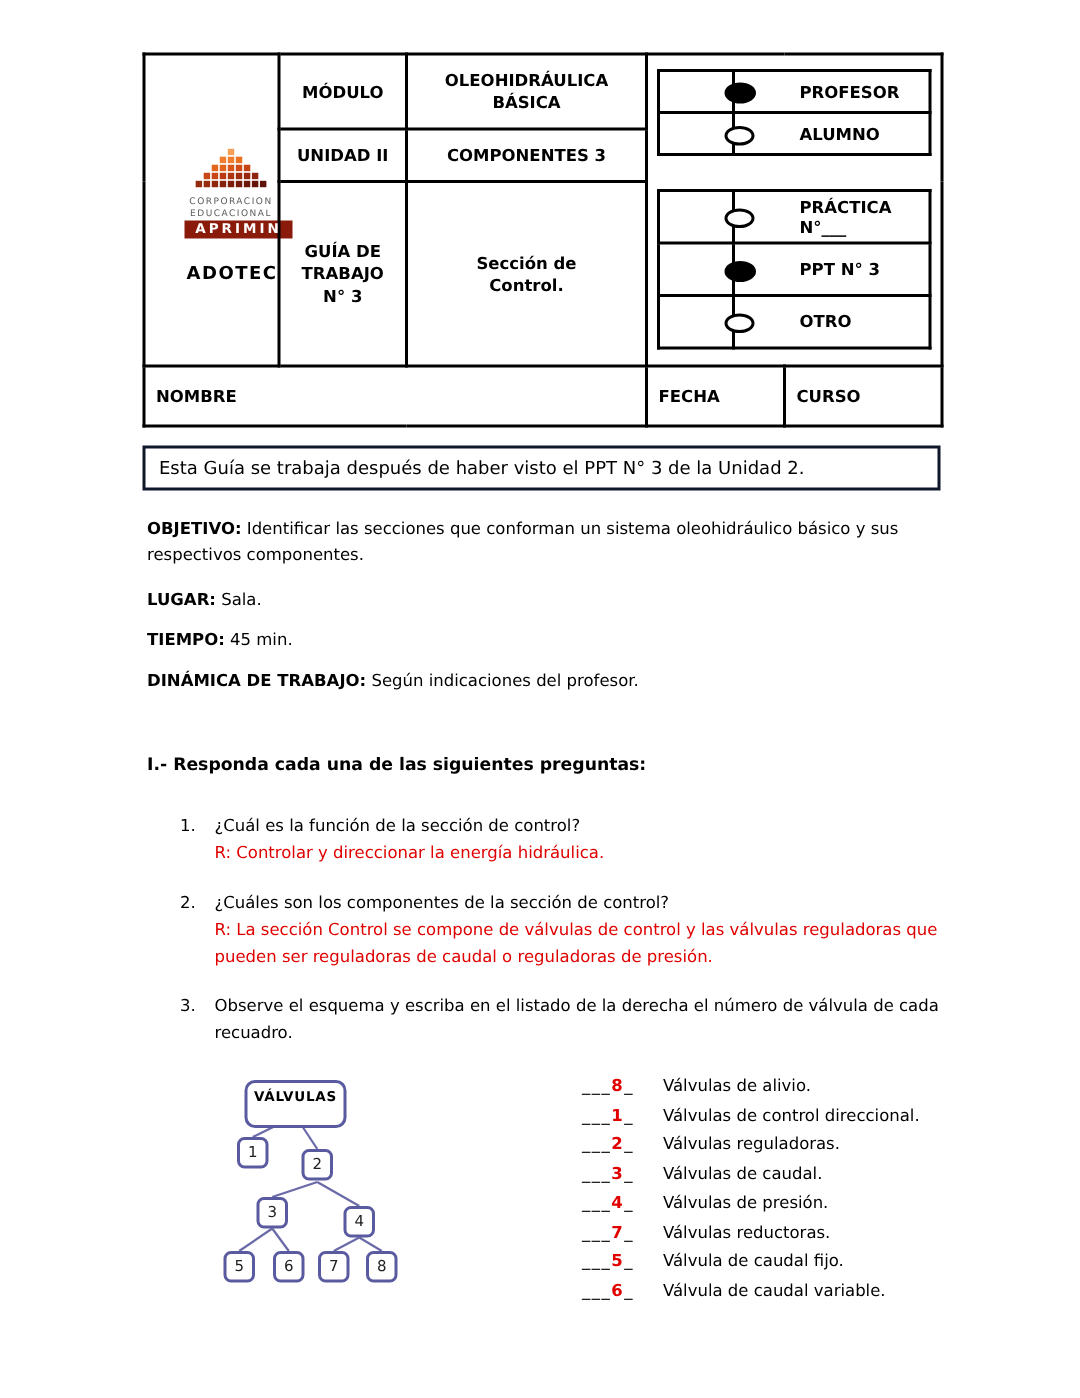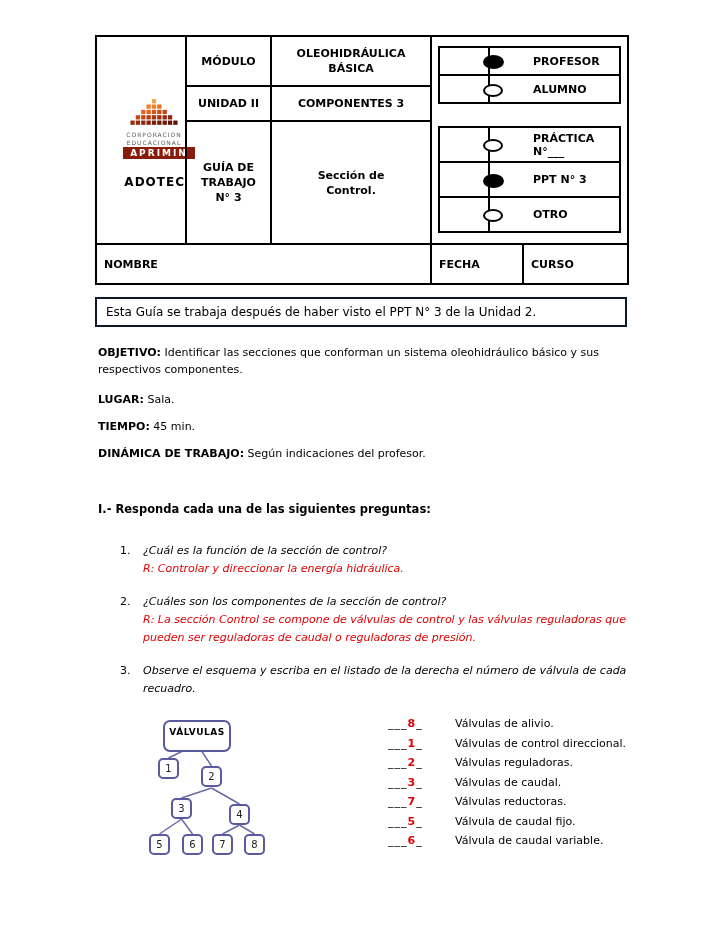--- a/index.html
+++ b/index.html
@@ -40,38 +40,38 @@
 
   
   .content { position:absolute; left:98px; top:344px; width:545px; font-size:11px; line-height:17px; }
   .bold { font-weight:bold; }
   .info-p { margin-bottom:10px; }
   .info-objective { margin-bottom:13px; }
   .section-title { font-weight:bold; font-size:11.5px; margin-top:39px; margin-bottom:24px; }
 
   .q { display:flex; margin-bottom:15px; }
   .qnum { width:23px; flex:none; margin-left:22px; }
-  .qbody { width:490px; line-height:18px;font-style:italic; }
+  .qbody { width:490px; line-height:18px; }
   .answer { color:#e00000; }
 
   
   .bottom-area { display:flex; margin-top:16px; }
   .diagram { position:relative; width:150px; height:160px; margin-left:45px; flex:none; }
   .diagram svg.lines { position:absolute; left:0; top:0; }
   .droot { position:absolute; left:20px; top:6px; width:68px; height:32px; border:2px solid #5a5aa0; border-radius:7px; background:#fff;
            font-size:9px; font-weight:bold; text-align:center; line-height:21px; letter-spacing:0.5px; }
   .dnode { position:absolute; width:21px; height:21px; border:2px solid #5a5aa0; border-radius:5px; background:#fff;
            font-size:10px; text-align:center; line-height:18px; color:#222; }
   .n1{left:15px;top:44px;} .n2{left:58px;top:52px;} .n3{left:28px;top:84px;} .n4{left:86px;top:90px;}
   .n5{left:6px;top:120px;} .n6{left:39px;top:120px;} .n7{left:69px;top:120px;} .n8{left:101px;top:120px;}
 
   .valve-list { margin-left:95px; font-size:11px; line-height:19.5px; white-space:nowrap; }
   .valve-row .blankgrp { display:inline-block; width:46px; letter-spacing:1px; }
   .valve-row .vnum { color:#e00000; font-weight:bold; }
-  .valve-row .vlabel { margin-left:21px; }
+  .valve-row .vlabel { margin-left:8px; }
 </style>
 </head>
 <body>
 
 <div class="page">
 
   <table class="header-table">
     <colgroup>
         <col style="width:90px">
         <col style="width:85px">
@@ -223,20 +223,21 @@
         <div class="dnode n6">6</div>
         <div class="dnode n7">7</div>
         <div class="dnode n8">8</div>
       </div>
 
       <div class="valve-list">
         <div class="valve-row"><span class="blankgrp"><span>___</span><span class="vnum">8</span><span>_</span></span><span class="vlabel">Válvulas de alivio.</span></div>
         <div class="valve-row"><span class="blankgrp"><span>___</span><span class="vnum">1</span><span>_</span></span><span class="vlabel">Válvulas de control direccional.</span></div>
         <div class="valve-row"><span class="blankgrp"><span>___</span><span class="vnum">2</span><span>_</span></span><span class="vlabel">Válvulas reguladoras.</span></div>
         <div class="valve-row"><span class="blankgrp"><span>___</span><span class="vnum">3</span><span>_</span></span><span class="vlabel">Válvulas de caudal.</span></div>
+        <div class="valve-row"><span class="blankgrp"><span>___</span><span class="vnum">4</span><span>_</span></span><span class="vlabel">Válvulas de presión.</span></div>
         <div class="valve-row"><span class="blankgrp"><span>___</span><span class="vnum">7</span><span>_</span></span><span class="vlabel">Válvulas reductoras.</span></div>
         <div class="valve-row"><span class="blankgrp"><span>___</span><span class="vnum">5</span><span>_</span></span><span class="vlabel">Válvula de caudal fijo.</span></div>
         <div class="valve-row"><span class="blankgrp"><span>___</span><span class="vnum">6</span><span>_</span></span><span class="vlabel">Válvula de caudal variable.</span></div>
       </div>
 
     </div>
   </div>
 </div>
 
 </body></html>

